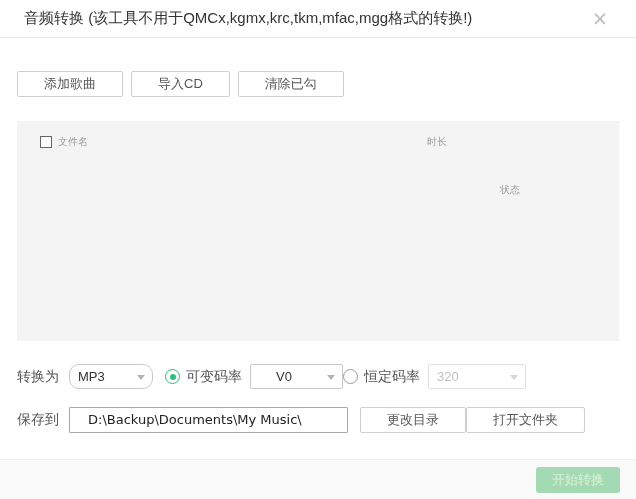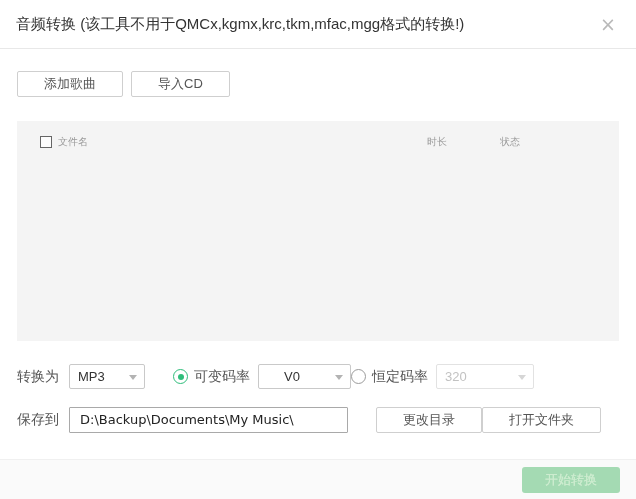--- a/index.html
+++ b/index.html
@@ -6,23 +6,23 @@
   html,body { width:636px; height:499px; }
   body {
     font-family:"Liberation Sans","DejaVu Sans",sans-serif;
     background:#fff; position:relative; overflow:hidden;
     -webkit-font-smoothing:antialiased;
   }
   .dialog { position:absolute; inset:0; background:#fff; }
 
   
   .titlebar {
-    position:absolute; top:0; left:0; right:0; height:49px;
+    position:absolute; top:0; left:0; right:0; height:38px;
     border-bottom:1px solid #e8e8e8;
-    display:flex; align-items:center; padding:0 16px;
+    display:flex; align-items:center; padding:0 24px;
   }
   .title { font-size:15px; color:#333; letter-spacing:0; }
   .close {
     margin-left:auto; font-size:19px; color:#b9b9b9; line-height:1;
     cursor:pointer; padding:2px 4px; user-select:none;
     font-family:"DejaVu Sans",sans-serif;
   }
 
   
   .toolbar { position:absolute; top:71px; left:17px; display:flex; gap:8px; }
@@ -39,21 +39,21 @@
     background:#f4f4f4;
   }
   .list-header { position:relative; height:44px; }
   .checkbox {
     position:absolute; left:23px; top:15px; width:12px; height:12px;
     border:1px solid #666; background:#fdfdfd; cursor:pointer;
   }
   .col { position:absolute; top:14px; font-size:10px; color:#9a9a9a; }
   .col-filename { left:41px; }
   .col-duration { left:410px; }
-  .col-status   { left:483px; }
+  .col-status   { left:483px;margin-top:48px; }
 
   
   .row { position:absolute; left:17px; display:flex; align-items:center; }
   .row-convert { top:364px; height:25px; }
   .row-save    { top:402px; height:35px; }
   .lbl { font-size:14px; color:#555; }
 
   .select {
     position:relative; height:25px; background:#fff;
     border:1px solid #c9c9c9; border-radius:2px;
@@ -76,67 +76,68 @@
   .radio.on::after {
     content:""; position:absolute; left:50%; top:50%;
     width:6px; height:6px; margin:-3px 0 0 -3px;
     border-radius:50%; background:#2fbd7b;
   }
   .radio.off { border:1.5px solid #9b9b9b; }
 
   .path-input {
     width:279px; height:26px; border:1px solid #a9a9a9; border-radius:1px;
     font-family:"DejaVu Sans",sans-serif; font-size:13px; color:#222;
-    padding:0 10px; background:#fff; outline:none;
+    padding:0 18px; background:#fff; outline:none;
   }
 
   
   .footer {
     position:absolute; left:0; right:0; bottom:0; top:459px;
     background:#fafafa; border-top:1px solid #f0f0f0;
   }
   .start-btn {
-    position:absolute; right:16px; top:7px; width:98px; height:26px;
+    position:absolute; right:16px; top:7px; width:84px; height:26px;
     background:#a4dab3; color:#cdeccf; border:none; border-radius:3px;
     font-size:13px; cursor:default;
     display:flex; align-items:center; justify-content:center;
     text-shadow:0 0 0 #cdeccf;
   }
 
   .mr6{margin-right:6px;} .mr8{margin-right:8px;} .mr10{margin-right:10px;}
-  .ml12{margin-left:28px;} .ml10{margin-left:0;}
+  .ml12{margin-left:12px;} .ml10{margin-left:0;}
 </style>
 </head>
 <body>
 
 <div class="dialog">
 
   <div class="titlebar">
     <span class="title">音频转换 (该工具不用于QMCx,kgmx,krc,tkm,mfac,mgg格式的转换!)</span>
     <span class="close">×</span>
   </div>
 
   <div class="toolbar">
     <button class="btn">添加歌曲</button>
     <button class="btn">导入CD</button>
+    <button class="btn">清除已勾</button>
   </div>
 
   <div class="list">
     <div class="list-header">
       <span class="checkbox"></span>
       <span class="col col-filename">文件名</span>
       <span class="col col-duration">时长</span>
       <span class="col col-status">状态</span>
     </div>
     <div></div>
   </div>
 
   <div class="row row-convert">
     <span class="lbl mr10">转换为</span>
-    <span class="select" style="width:76px;">
+    <span class="select" style="width:84px;border-radius:10px;">
       <span>MP3</span>
       <span class="caret"></span>
     </span>
     <span class="radio on ml12 mr6"></span>
     <span class="lbl mr8">可变码率</span>
     <span class="select" style="width:93px;padding-left:25px;">
       <span>V0</span>
       <span class="caret"></span>
     </span>
     <span class="radio off ml10 mr6"></span>

